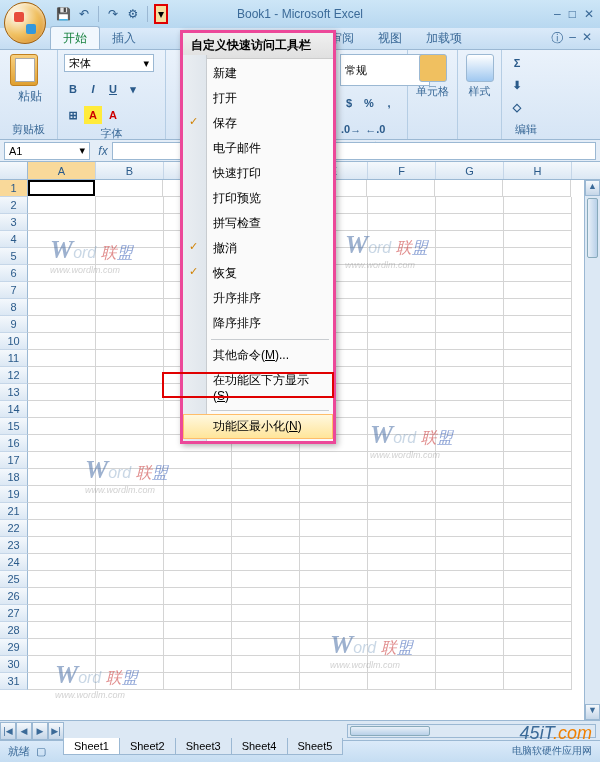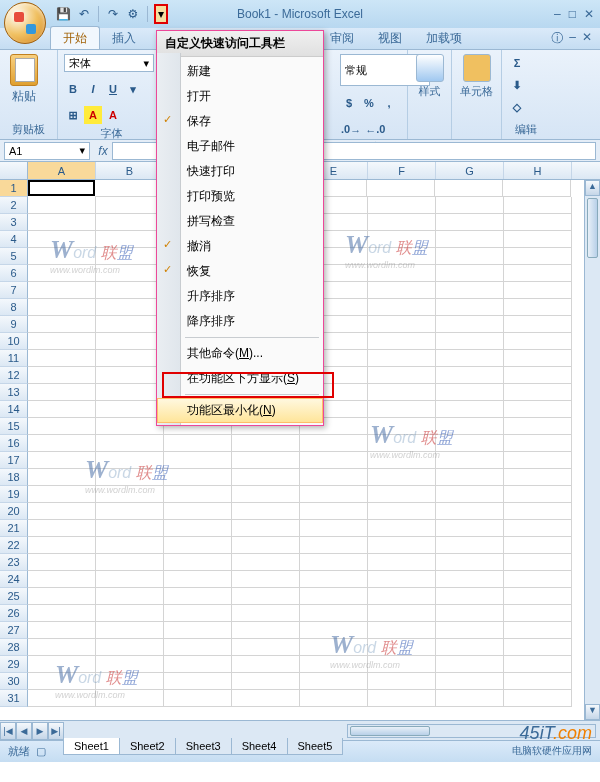--- a/index.html
+++ b/index.html
@@ -13,29 +13,29 @@
 .qat { display: flex; align-items: center; margin-left: 50px; gap: 4px; }
 .qat-icon { width: 16px; height: 16px; display: inline-flex; align-items: center; justify-content: center; color: #2a5a8a; }
 .qat-sep { width:1px; height:16px; background:#9bb8d3; margin:0 2px;}
 .title-text { position: absolute; left: 50%; transform: translateX(-50%); color: #3b6a98; font-size: 12px; }
 .winctrl { margin-left: auto; display: flex; gap: 8px; color: #3b6a98; }
 
 .qat-dropdown-btn { border: 2px solid #e00000; padding: 1px 2px; background: #f5e0a0; }
 
 .ribbon-tabs { height: 22px; background: linear-gradient(#dbeaf9, #c5ddf2); display: flex; align-items: flex-end; padding-left: 50px; position: relative; border-bottom: 1px solid #9bb8d3;}
 .tab { padding: 3px 12px 2px; color: #3b6a98; cursor: default; }
-.tab.active { background: #f1f7fd; border: 1px solid #9bb8d3; border-bottom: none; border-radius: 3px 3px 0 0; color: #a16207; }
+.tab.active { background: #f1f7fd; border: 1px solid #9bb8d3; border-bottom: none; border-radius: 3px 3px 0 0; color: #15803d; }
 .ribbon-help { position:absolute; right:8px; top:2px; display:flex; gap:6px; color:#3b6a98;}
 
 .ribbon { height: 90px; background: linear-gradient(#eaf2fb, #d6e5f5); display: flex; border-bottom: 1px solid #9bb8d3; }
 .group { border-right: 1px solid #b5cde4; padding: 4px 6px 2px; display: flex; flex-direction: column; justify-content: space-between; }
 .group-label { text-align: center; font-size: 11px; color: #3b6a98; padding-top: 2px;}
 .group-body { flex: 1; display: flex; align-items: flex-start; gap: 4px; }
 
-.paste-btn { width: 36px; text-align: center; color: #3b6a98;}
+.paste-btn { width: 36px; text-align: right; color: #3b6a98;}
 .paste-icn { width: 28px; height: 32px; margin: 0 auto 2px; background: linear-gradient(#f8d080, #e0a030); border: 1px solid #c08020; border-radius: 3px; position:relative;}
 .paste-icn::after{content:'';position:absolute;top:3px;left:4px;width:18px;height:22px;background:#fff;border:1px solid #aaa;}
 
 .font-name { width: 90px; height: 18px; border: 1px solid #9bb8d3; background: #fff; padding: 0 4px; display: flex; align-items: center; justify-content: space-between; font-size:11px;}
 .btn-row { display: flex; gap: 2px; margin-top: 4px;}
 .mini-btn { min-width: 18px; height: 18px; display: inline-flex; align-items: center; justify-content: center; font-size: 11px; font-weight: bold; color: #2a5a8a; border:1px solid transparent;}
 
 .num-fmt { width: 90px; height: 32px; border: 1px solid #9bb8d3; background: #fff; padding: 0 4px; display: flex; align-items: center; justify-content: space-between; font-size:11px;}
 
 .big-btn { width: 40px; text-align: center; color: #3b6a98; font-size:11px;}
@@ -71,21 +71,21 @@
 .sheet-tab.inactive { background: #dce8f4;}
 .hscroll { flex:1; margin:0 4px; height:14px; background:#dce8f4; border:1px solid #9bb8d3; position:relative;}
 .hscroll-thumb{position:absolute;left:2px;top:1px;width:80px;height:10px;background:linear-gradient(#e8f0f8,#b8d0e8);border:1px solid #8ab;border-radius:2px;}
 
 .status-bar { height: 22px; background: linear-gradient(#dbeaf9, #c5ddf2); display: flex; align-items: center; padding: 0 8px; color: #3b6a98; font-size: 11px; border-top:1px solid #9bb8d3;}
 .status-right { margin-left: auto; display:flex; align-items:center; gap:6px;}
 .zoom-slider { width:80px; height:4px; background:#9bb8d3; position:relative;}
 .zoom-slider::after{content:'';position:absolute;left:38px;top:-4px;width:6px;height:12px;background:#e8f0f8;border:1px solid #8ab;border-radius:2px;}
 .view-btn{width:18px;height:16px;border:1px solid #9bb8d3;background:linear-gradient(#f4f8fc,#c5d6e8);}
 
-.dropdown-menu { position: absolute; left: 156px; top: 30px; width: 168px; background: #f4f4f4; border: 1px solid #ec4899; box-shadow: 2px 2px 6px rgba(0,0,0,.3); z-index: 100; }
+.dropdown-menu { position: absolute; left: 180px; top: 30px; width: 156px; background: #f4f4f4; border: 3px solid #ec4899; box-shadow: 2px 2px 6px rgba(0,0,0,.3); z-index: 100; }
 .menu-header { background: linear-gradient(#f0f0f0, #e0e0e0); padding: 4px 8px; font-size: 12px; font-weight: bold; border-bottom: 1px solid #ccc;}
 .menu-body { background: #fafafa; padding: 2px 0;}
 .menu-left-strip { position:absolute; left:0; top:22px; bottom:0; width:24px; background:linear-gradient(90deg,#eaeef2,#e0e6ec); border-right:1px solid #c8ccd0;}
 .menu-item { padding: 4px 10px 4px 30px; font-size: 12px; position: relative; cursor: default;}
 .menu-item .check { position: absolute; left: 6px; top: 4px; color: #d08000; font-size:11px;}
 .menu-sep { height: 1px; background: #c8ccd0; margin: 3px 4px 3px 28px;}
 .menu-item.highlighted { background: linear-gradient(#fff8df, #ffe59a); border: 1px solid #ffbd69; padding: 3px 9px 3px 29px;}
 .menu-item .u { text-decoration: underline;}
 .red-box { position: absolute; left: 162px; top: 372px; width: 172px; height: 26px; border: 2px solid #e00000; z-index: 101; pointer-events:none;}
 
@@ -179,29 +179,29 @@
         <span class="mini-btn">%</span>
         <span class="mini-btn">,</span>
       </div>
       <div class="btn-row">
         <span class="mini-btn">.0→</span>
         <span class="mini-btn">←.0</span>
       </div>
     </div>
     <div class="group-label">数字</div>
   </div>
+  <div class="group" style="width:50px">
+    <div class="group-body">
+        <div class="big-btn"><div class="big-icn" style="background:#f0c060"></div><span>单元格</span></div>
+      </div>
+    <div class="group-label"></div>
+  </div>
   <div class="group" style="width:44px">
     <div class="group-body">
         <div class="big-btn"><div class="big-icn" style="background:linear-gradient(#fff,#a0c8f0)"></div><span>样式</span></div>
-      </div>
-    <div class="group-label"></div>
-  </div>
-  <div class="group" style="width:50px">
-    <div class="group-body">
-        <div class="big-btn"><div class="big-icn" style="background:#f0c060"></div><span>单元格</span></div>
       </div>
     <div class="group-label"></div>
   </div>
   <div class="group" style="width:48px;border-right:none">
     <div class="group-body" style="flex-direction:column">
       <span class="mini-btn">Σ</span>
       <span class="mini-btn">⬇</span>
       <span class="mini-btn">◇</span>
     </div>
     <div class="group-label">编辑</div>
@@ -424,31 +424,20 @@
         <div class="cell"></div>
         <div class="cell"></div>
         <div class="cell"></div>
         <div class="cell"></div>
         <div class="cell"></div>
         <div class="cell"></div>
         <div class="cell"></div>
       </div>
       <div class="grid-row">
         <div class="row-h">19</div>
-        <div class="cell"></div>
-        <div class="cell"></div>
-        <div class="cell"></div>
-        <div class="cell"></div>
-        <div class="cell"></div>
-        <div class="cell"></div>
-        <div class="cell"></div>
-        <div class="cell"></div>
-      </div>
-      <div class="grid-row">
-        <div class="row-h">20</div>
         <div class="cell"></div>
         <div class="cell"></div>
         <div class="cell"></div>
         <div class="cell"></div>
         <div class="cell"></div>
         <div class="cell"></div>
         <div class="cell"></div>
         <div class="cell"></div>
       </div>
       <div class="grid-row">

